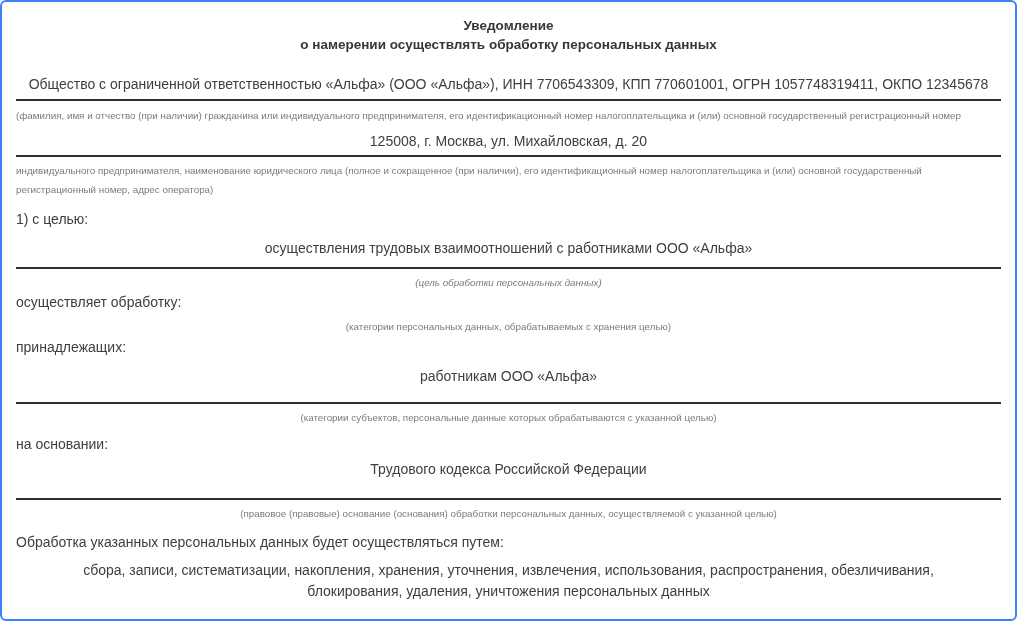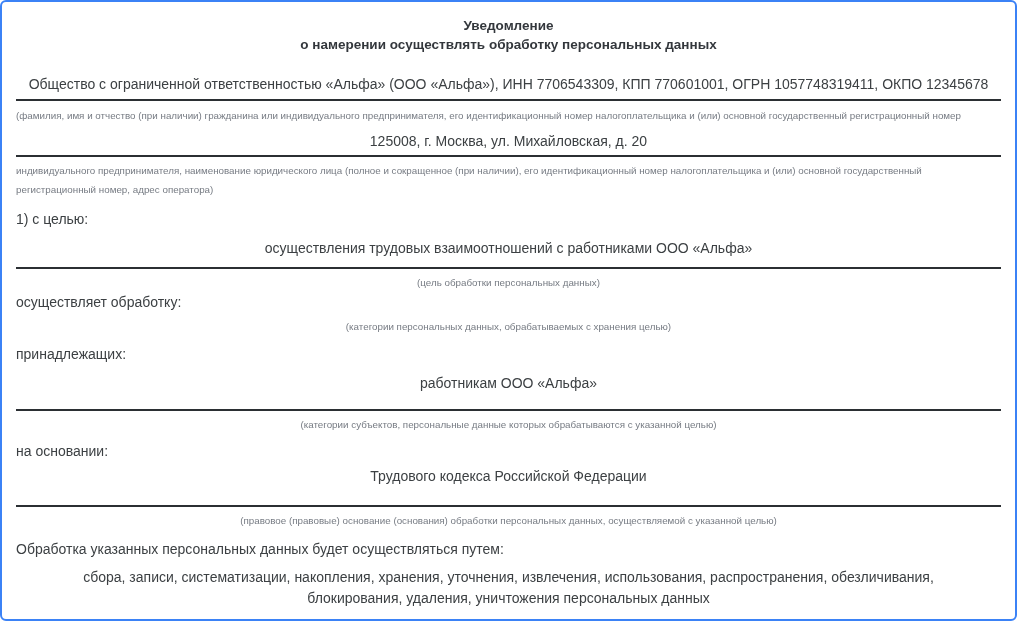--- a/index.html
+++ b/index.html
@@ -40,26 +40,26 @@
   }
   .caption.centered { text-align: center; }
 
   
   .operator-value   { margin-top: 20px; padding-bottom: 4px; }
   .operator-caption { margin-top: 5px; }
   .address-value    { margin-top: 6px; padding-bottom: 3px; }
   .address-caption  { margin-top: 4px; }
   .purpose-label    { margin-top: 10px; }
   .purpose-value    { margin-top: 8px;  padding-bottom: 8px; }
-  .purpose-caption  { margin-top: 4px; }
+  .purpose-caption  { margin-top: 4px; font-style: italic; }
   .categories-label { }
   .categories-value { margin-top: 6px;  padding-bottom: 0; max-width: 951px; margin-left: auto; margin-right: auto; }
   .categories-rule  { border-bottom: 2px solid #2b2f33; }
   .categories-caption { margin-top: 4px; }
-  .subjects-label   { margin-top: 8px; }
+  .subjects-label   { margin-top: 1px; }
   .subjects-value   { margin-top: 8px;  padding-bottom: 15px; }
   .subjects-caption { margin-top: 4px; }
   .basis-label      { margin-top: 7px; }
   .basis-value      { margin-top: 4px;  padding-bottom: 18px; }
   .basis-caption    { margin-top: 4px; }
   .methods-label    { margin-top: 9px; }
   .methods-value    { margin-top: 7px; max-width: 880px; margin-left: auto; margin-right: auto; }
 </style>
 </head>
 <body>

